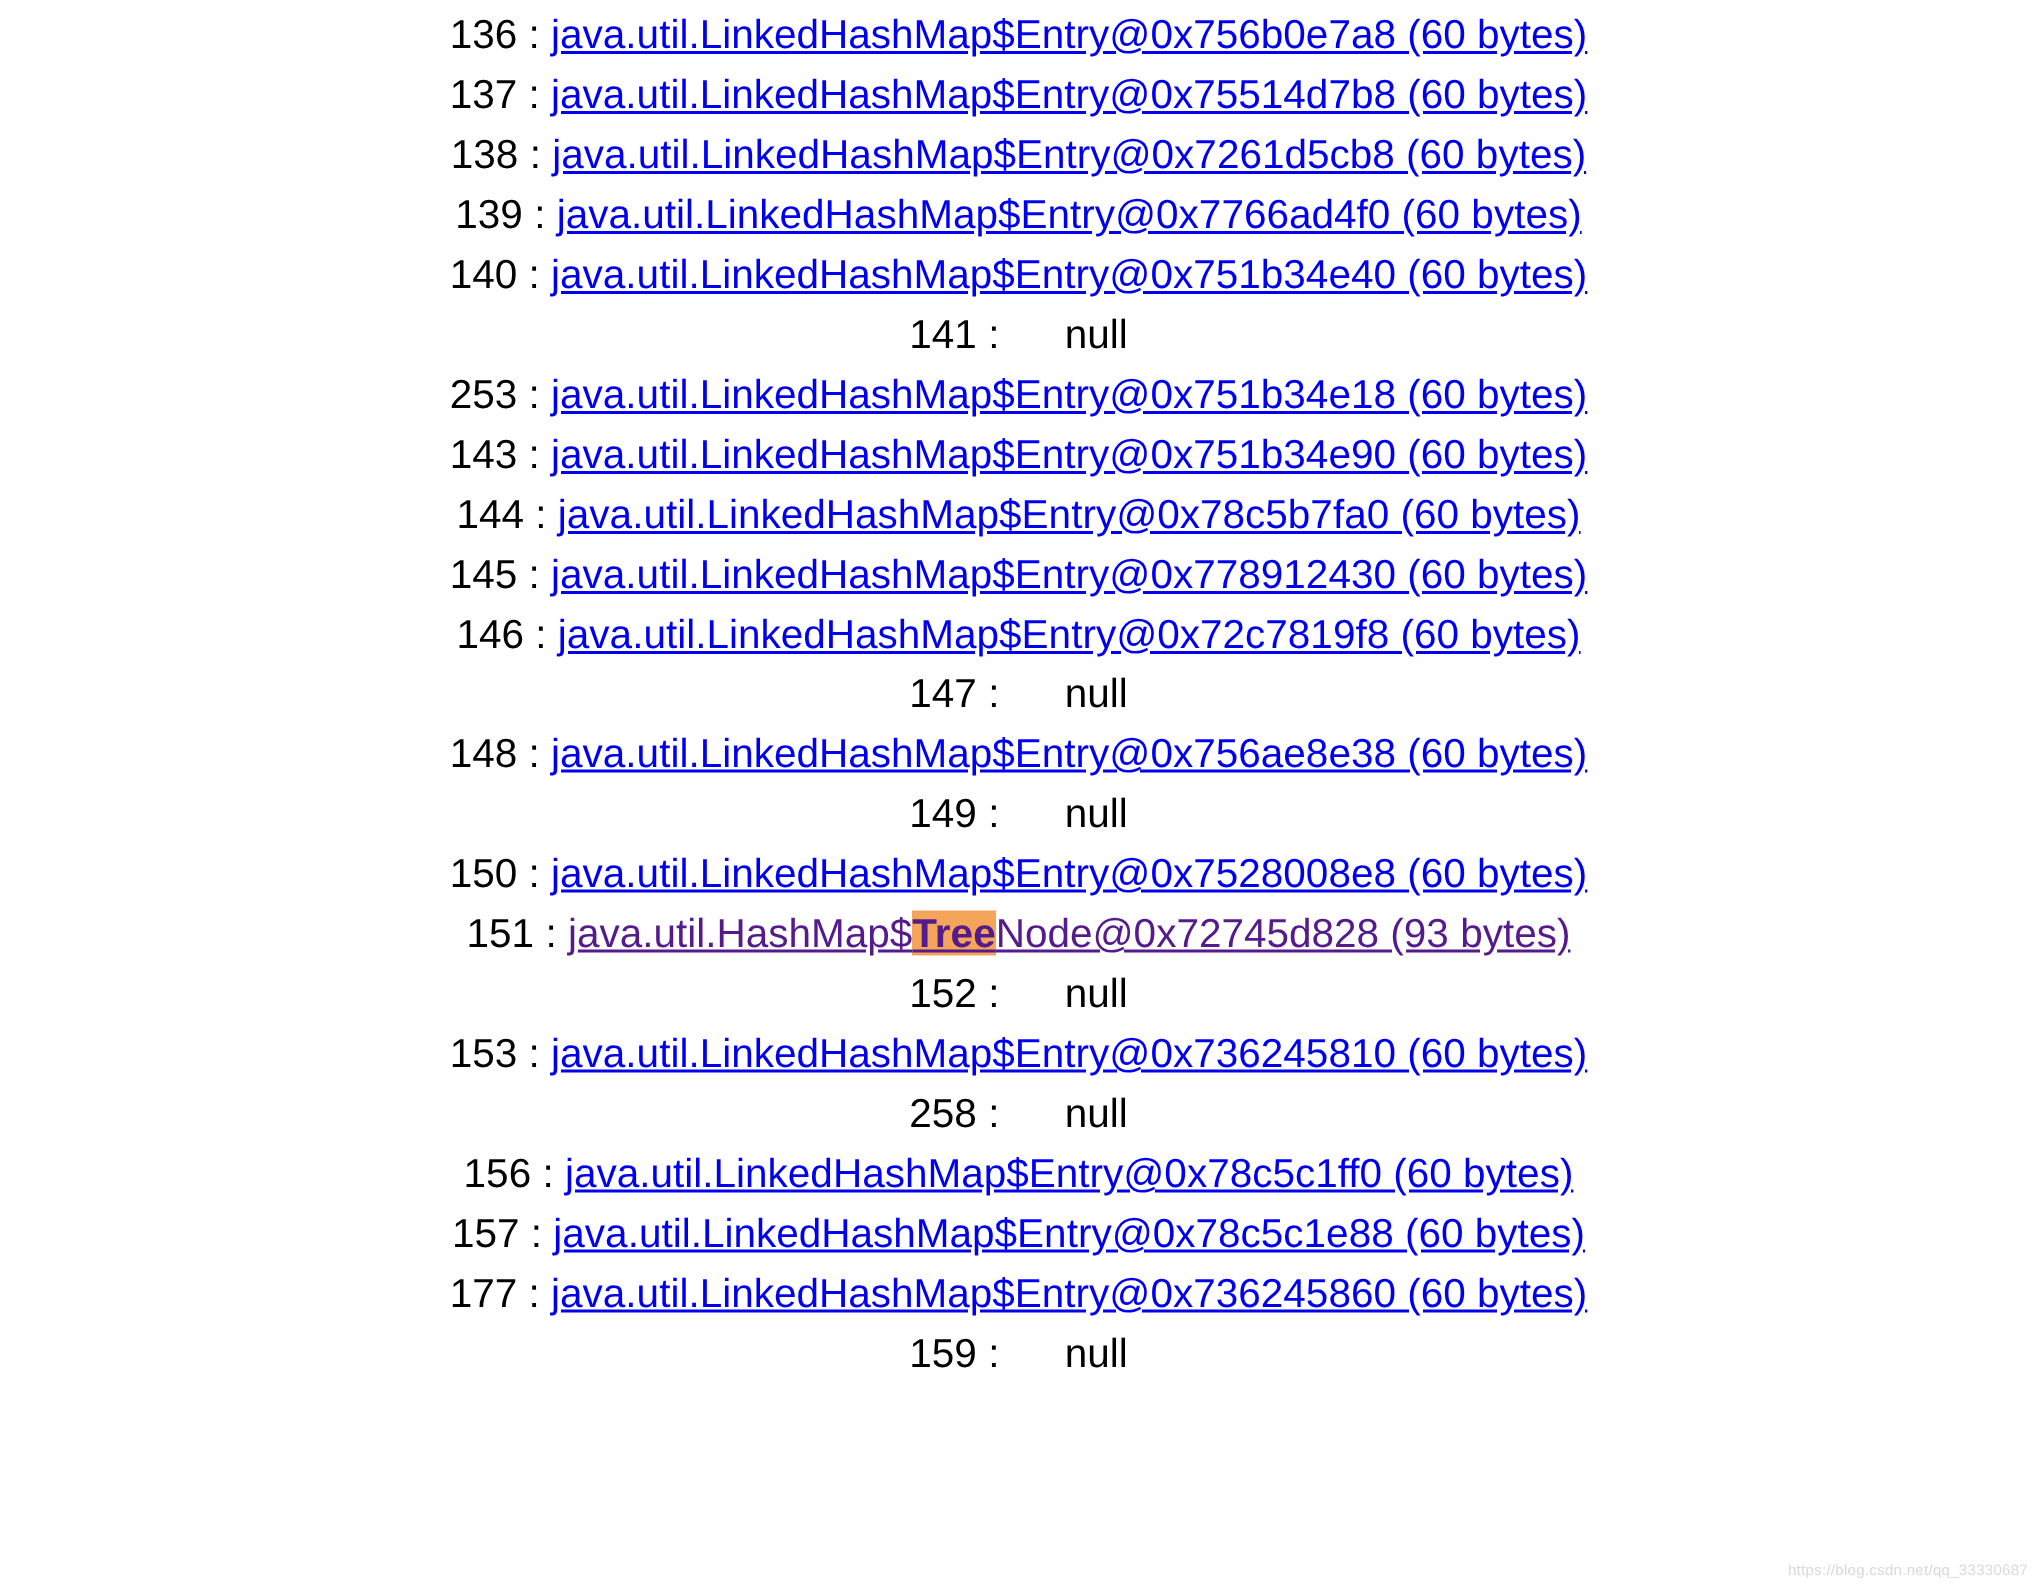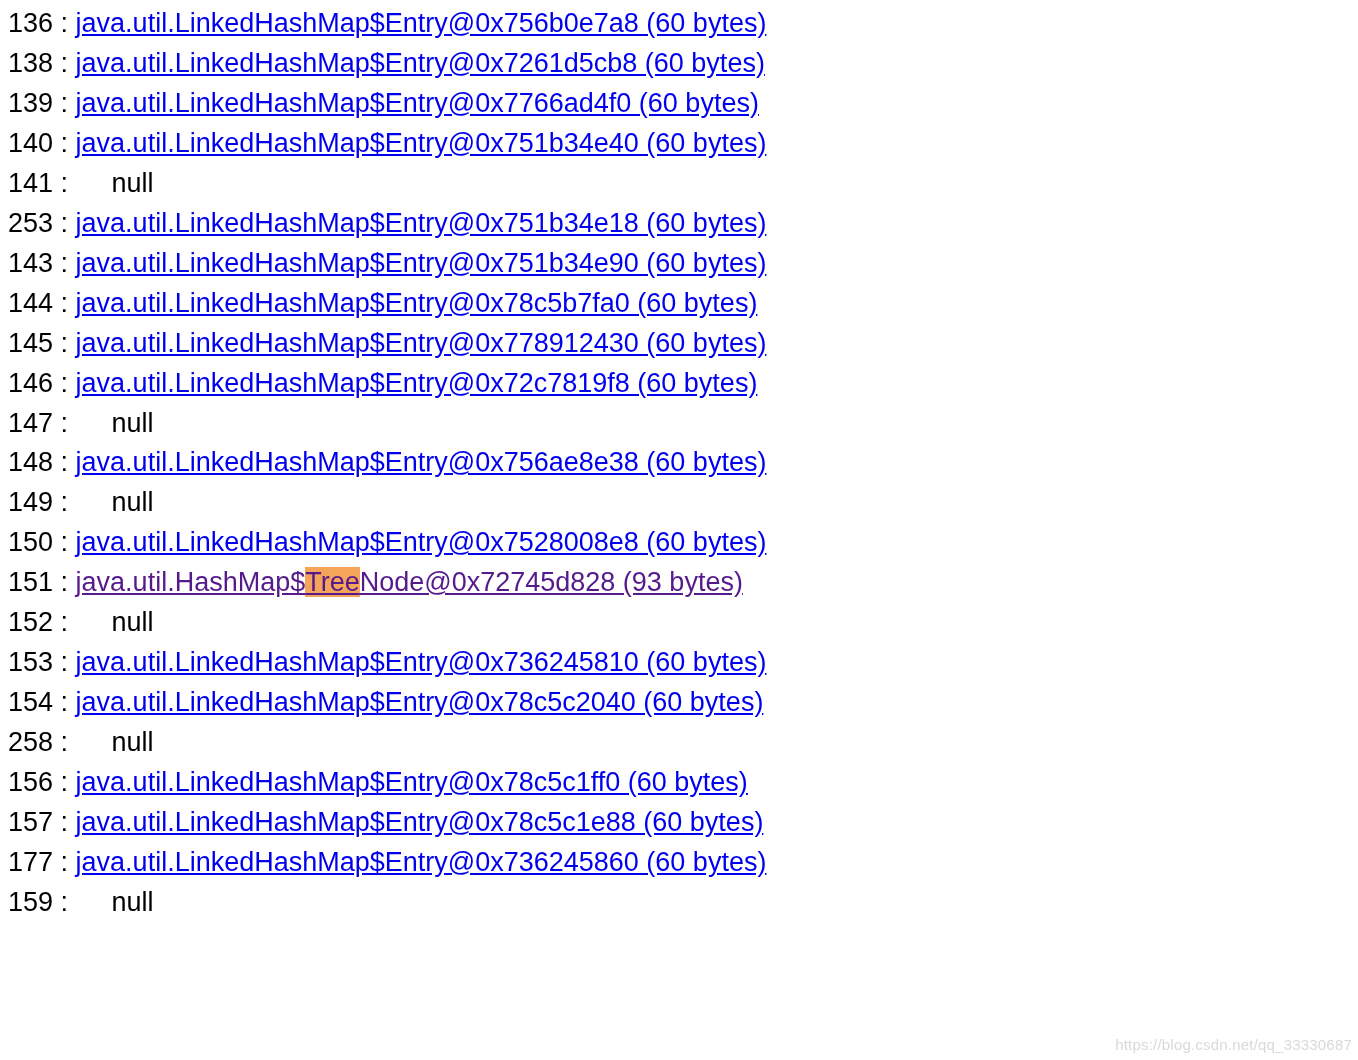--- a/index.html
+++ b/index.html
@@ -6,73 +6,75 @@
     margin: 0;
     padding: 4px 8px;
     background: #ffffff;
     font-family: Arial, Helvetica, sans-serif;
     font-size: 27px;
     line-height: 1.48;
     color: #000000;
   }
   .row {
     white-space: nowrap;
+    text-align: center;
   }
   .idx {
     color: #000;
   }
   .sep {
     color: #000;
   }
   a.link {
     color: #0000ee;
     text-decoration: underline;
   }
   a.link.visited {
     color: #551a8b;
   }
   .hl {
     background-color: #f5a55a;
+    font-weight: bold;
   }
   .null {
     color: #000;
     margin-left: 36px;
   }
   .watermark {
     position: fixed;
     right: 6px;
     bottom: 4px;
-    font-size: 15px;
+    font-size: 10px;
     color: #d9d9d9;
     font-family: Arial, sans-serif;
     letter-spacing: 0.2px;
   }
 </style>
 </head>
 <body>
 
 <div id="list">
     <div class="row"><span class="idx">136</span><span class="sep"> : </span><a href="#" class="link">java.util.LinkedHashMap$Entry@0x756b0e7a8 (60 bytes)</a></div>
+    <div class="row"><span class="idx">137</span><span class="sep"> : </span><a href="#" class="link">java.util.LinkedHashMap$Entry@0x75514d7b8 (60 bytes)</a></div>
     <div class="row"><span class="idx">138</span><span class="sep"> : </span><a href="#" class="link">java.util.LinkedHashMap$Entry@0x7261d5cb8 (60 bytes)</a></div>
     <div class="row"><span class="idx">139</span><span class="sep"> : </span><a href="#" class="link">java.util.LinkedHashMap$Entry@0x7766ad4f0 (60 bytes)</a></div>
     <div class="row"><span class="idx">140</span><span class="sep"> : </span><a href="#" class="link">java.util.LinkedHashMap$Entry@0x751b34e40 (60 bytes)</a></div>
     <div class="row"><span class="idx">141</span><span class="sep"> : </span><span class="null">null</span></div>
     <div class="row"><span class="idx">253</span><span class="sep"> : </span><a href="#" class="link">java.util.LinkedHashMap$Entry@0x751b34e18 (60 bytes)</a></div>
     <div class="row"><span class="idx">143</span><span class="sep"> : </span><a href="#" class="link">java.util.LinkedHashMap$Entry@0x751b34e90 (60 bytes)</a></div>
     <div class="row"><span class="idx">144</span><span class="sep"> : </span><a href="#" class="link">java.util.LinkedHashMap$Entry@0x78c5b7fa0 (60 bytes)</a></div>
     <div class="row"><span class="idx">145</span><span class="sep"> : </span><a href="#" class="link">java.util.LinkedHashMap$Entry@0x778912430 (60 bytes)</a></div>
     <div class="row"><span class="idx">146</span><span class="sep"> : </span><a href="#" class="link">java.util.LinkedHashMap$Entry@0x72c7819f8 (60 bytes)</a></div>
     <div class="row"><span class="idx">147</span><span class="sep"> : </span><span class="null">null</span></div>
     <div class="row"><span class="idx">148</span><span class="sep"> : </span><a href="#" class="link">java.util.LinkedHashMap$Entry@0x756ae8e38 (60 bytes)</a></div>
     <div class="row"><span class="idx">149</span><span class="sep"> : </span><span class="null">null</span></div>
     <div class="row"><span class="idx">150</span><span class="sep"> : </span><a href="#" class="link">java.util.LinkedHashMap$Entry@0x7528008e8 (60 bytes)</a></div>
     <div class="row"><span class="idx">151</span><span class="sep"> : </span><a href="#" class="link visited">java.util.HashMap$<span class="hl">Tree</span>Node@0x72745d828 (93 bytes)</a></div>
     <div class="row"><span class="idx">152</span><span class="sep"> : </span><span class="null">null</span></div>
     <div class="row"><span class="idx">153</span><span class="sep"> : </span><a href="#" class="link">java.util.LinkedHashMap$Entry@0x736245810 (60 bytes)</a></div>
-    <div class="row"><span class="idx">154</span><span class="sep"> : </span><a href="#" class="link">java.util.LinkedHashMap$Entry@0x78c5c2040 (60 bytes)</a></div>
     <div class="row"><span class="idx">258</span><span class="sep"> : </span><span class="null">null</span></div>
     <div class="row"><span class="idx">156</span><span class="sep"> : </span><a href="#" class="link">java.util.LinkedHashMap$Entry@0x78c5c1ff0 (60 bytes)</a></div>
     <div class="row"><span class="idx">157</span><span class="sep"> : </span><a href="#" class="link">java.util.LinkedHashMap$Entry@0x78c5c1e88 (60 bytes)</a></div>
     <div class="row"><span class="idx">177</span><span class="sep"> : </span><a href="#" class="link">java.util.LinkedHashMap$Entry@0x736245860 (60 bytes)</a></div>
     <div class="row"><span class="idx">159</span><span class="sep"> : </span><span class="null">null</span></div>
   </div>
 
 <div class="watermark">https://blog.csdn.net/qq_33330687</div>
 
 </body></html>

